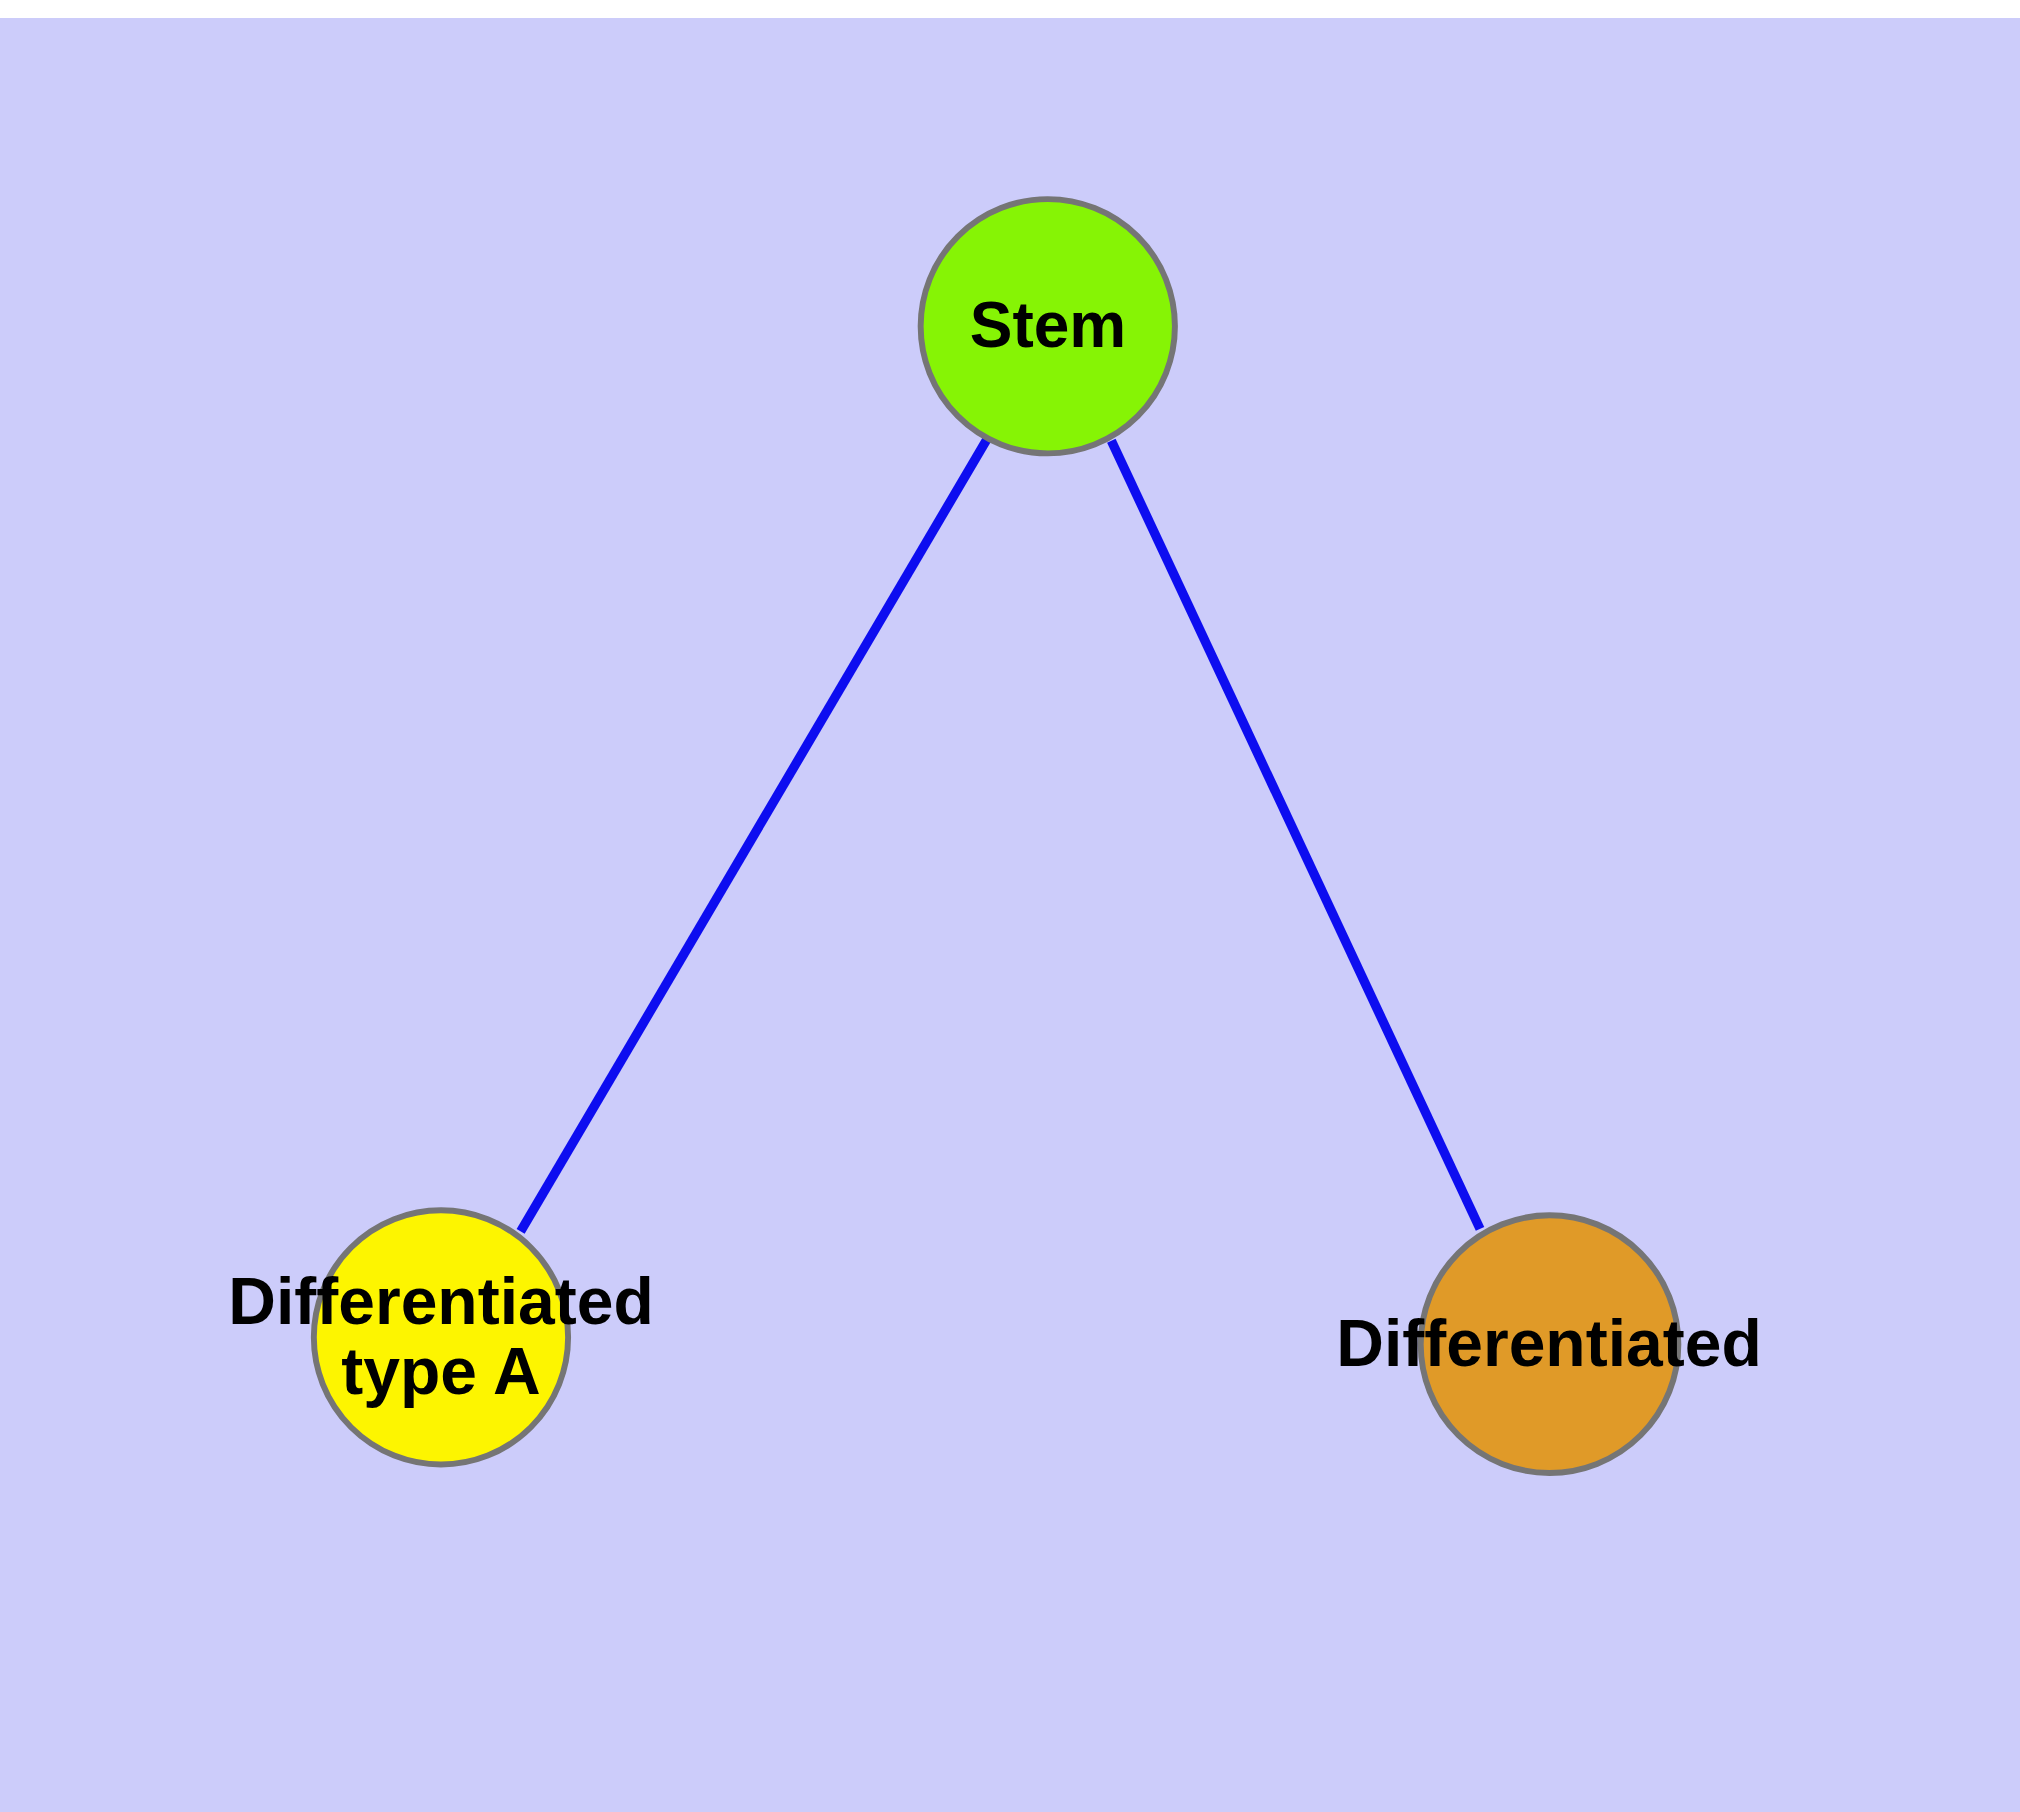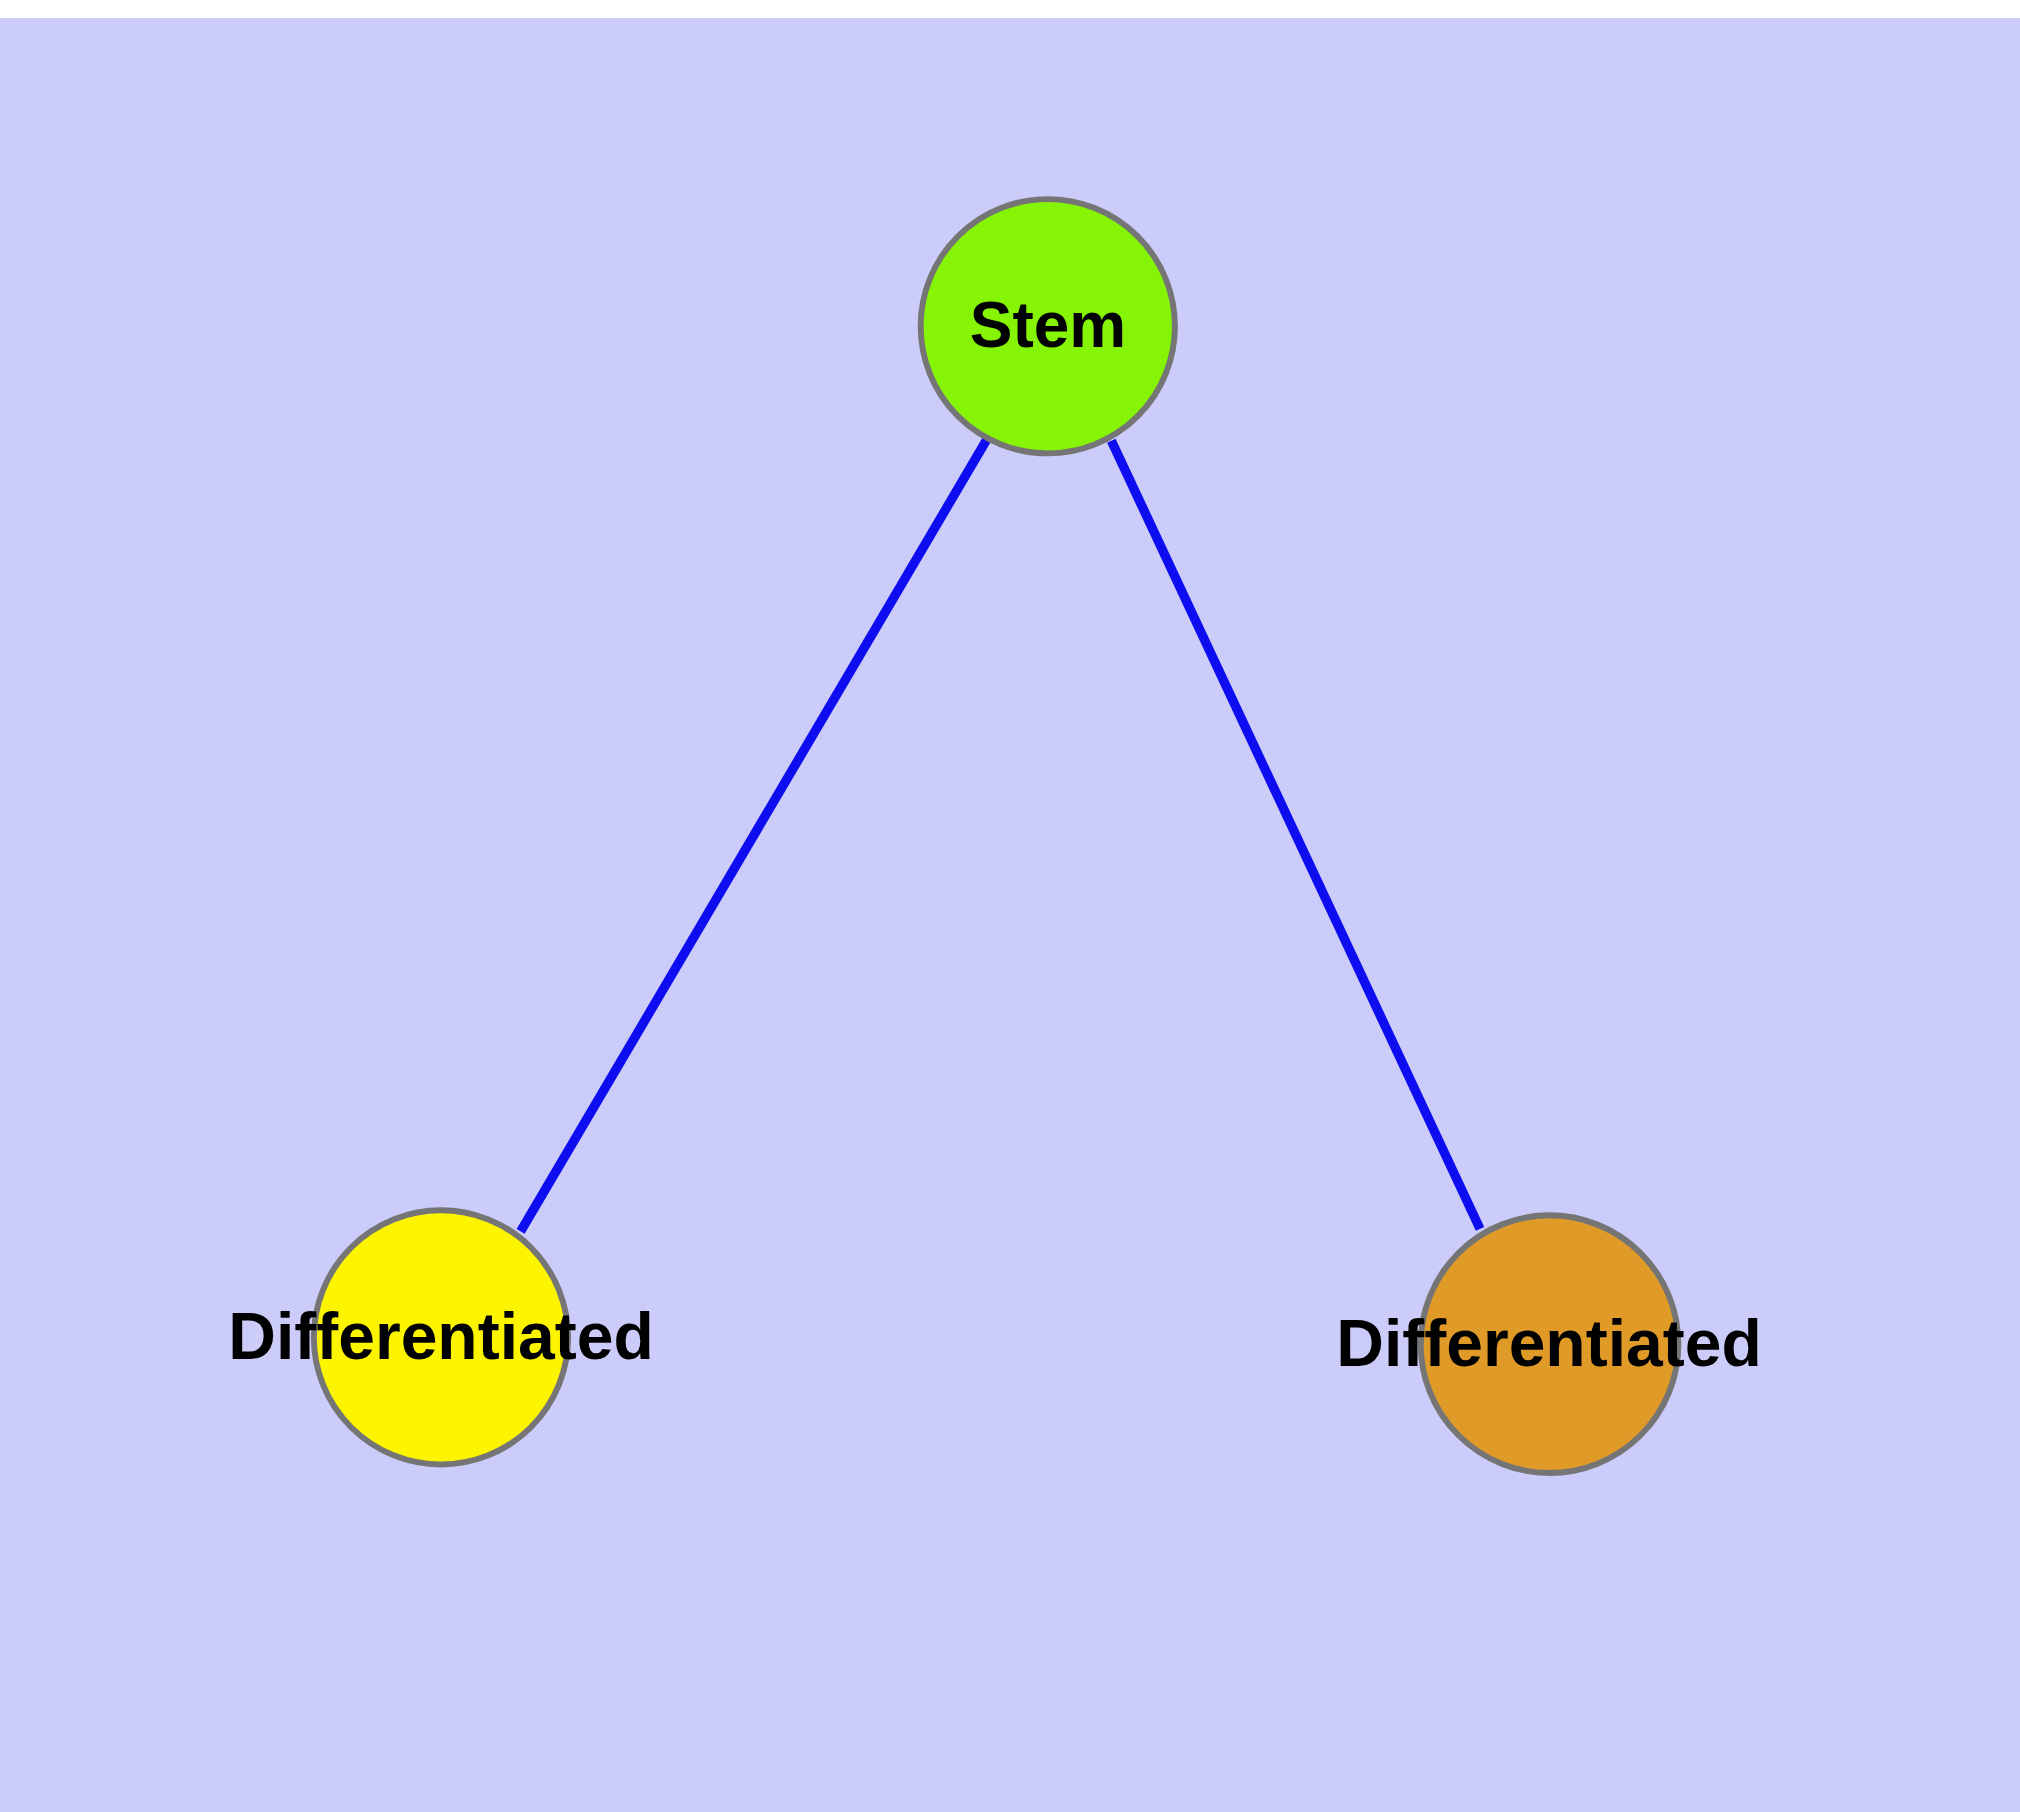--- a/index.html
+++ b/index.html
@@ -61,18 +61,18 @@
       </g>
     <g id="node-layer">
         <circle cx="1236" cy="372" r="150" fill="#86f405" stroke="#757575" stroke-width="7"></circle>
         <circle cx="520" cy="1565" r="150" fill="#fdf500" stroke="#757575" stroke-width="7"></circle>
         <circle cx="1828" cy="1573" r="152" fill="#e09a28" stroke="#757575" stroke-width="7"></circle>
       </g>
   </svg>
 
   <div id="label-layer">
       <div class="node-label stem" style="left: 1048px; top: 315px; font-size: 64px; color: rgb(0, 0, 0);"><div>Stem</div></div>
-      <div class="node-label leaf" style="left: 441px; top: 1326px; font-size: 66px; color: rgb(0, 0, 0);"><div>Differentiated</div></div>
+      <div class="node-label leaf" style="left: 441px; top: 1326px; font-size: 66px; color: rgb(0, 0, 0);"><div>Differentiated</div><div>type A</div></div>
       <div class="node-label leaf" style="left: 1549px; top: 1333px; font-size: 66px; color: rgb(0, 0, 0);"><div>Differentiated</div></div>
     </div>
 
 </div>
 
 
 </body></html>

